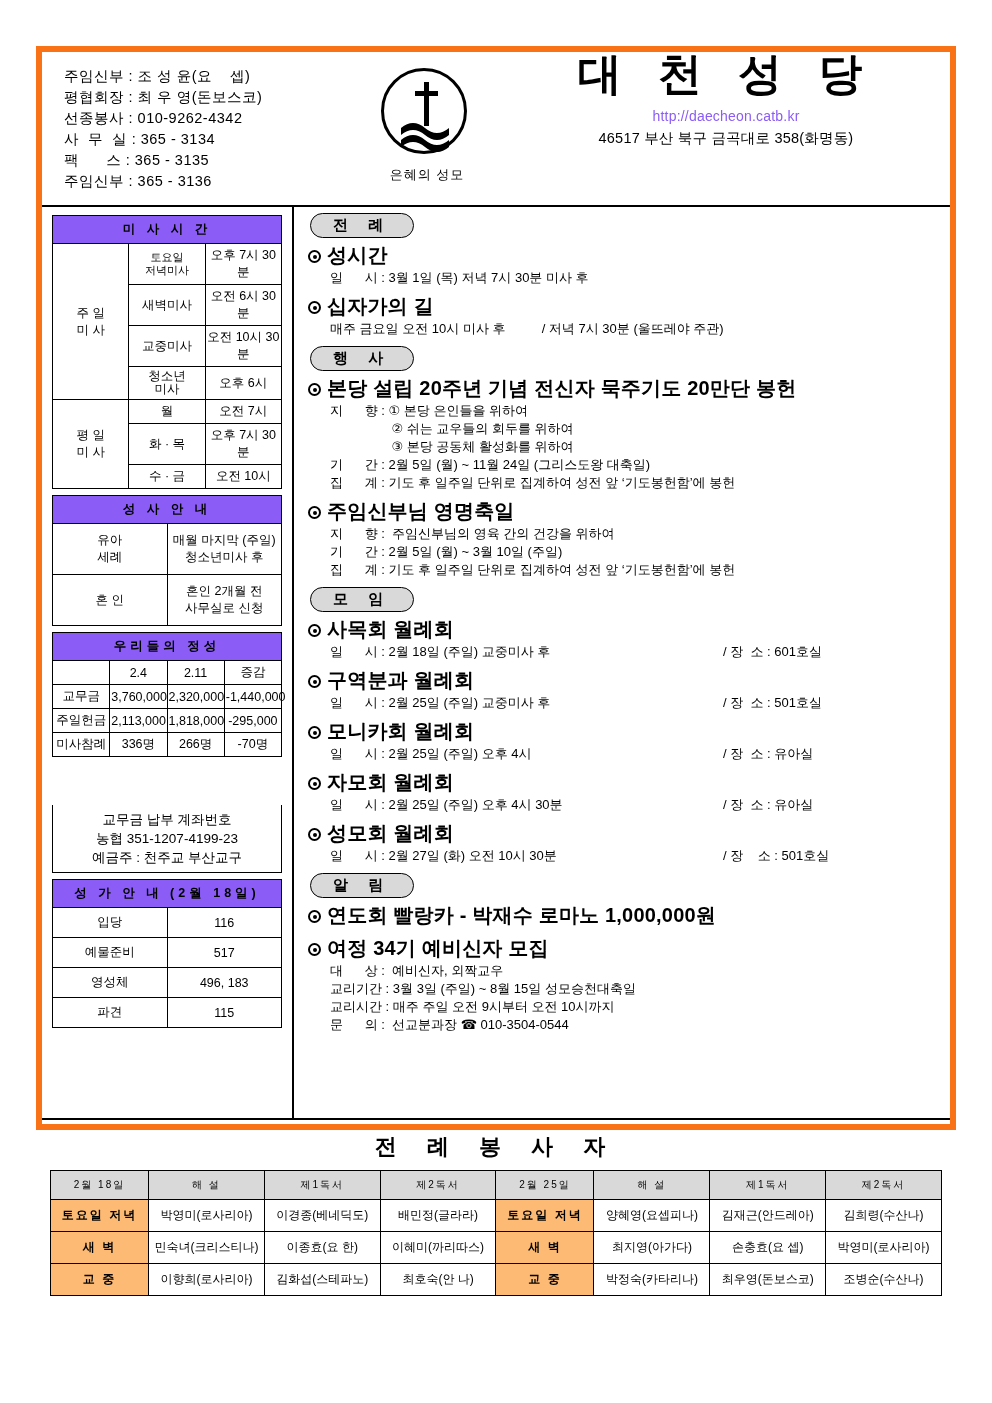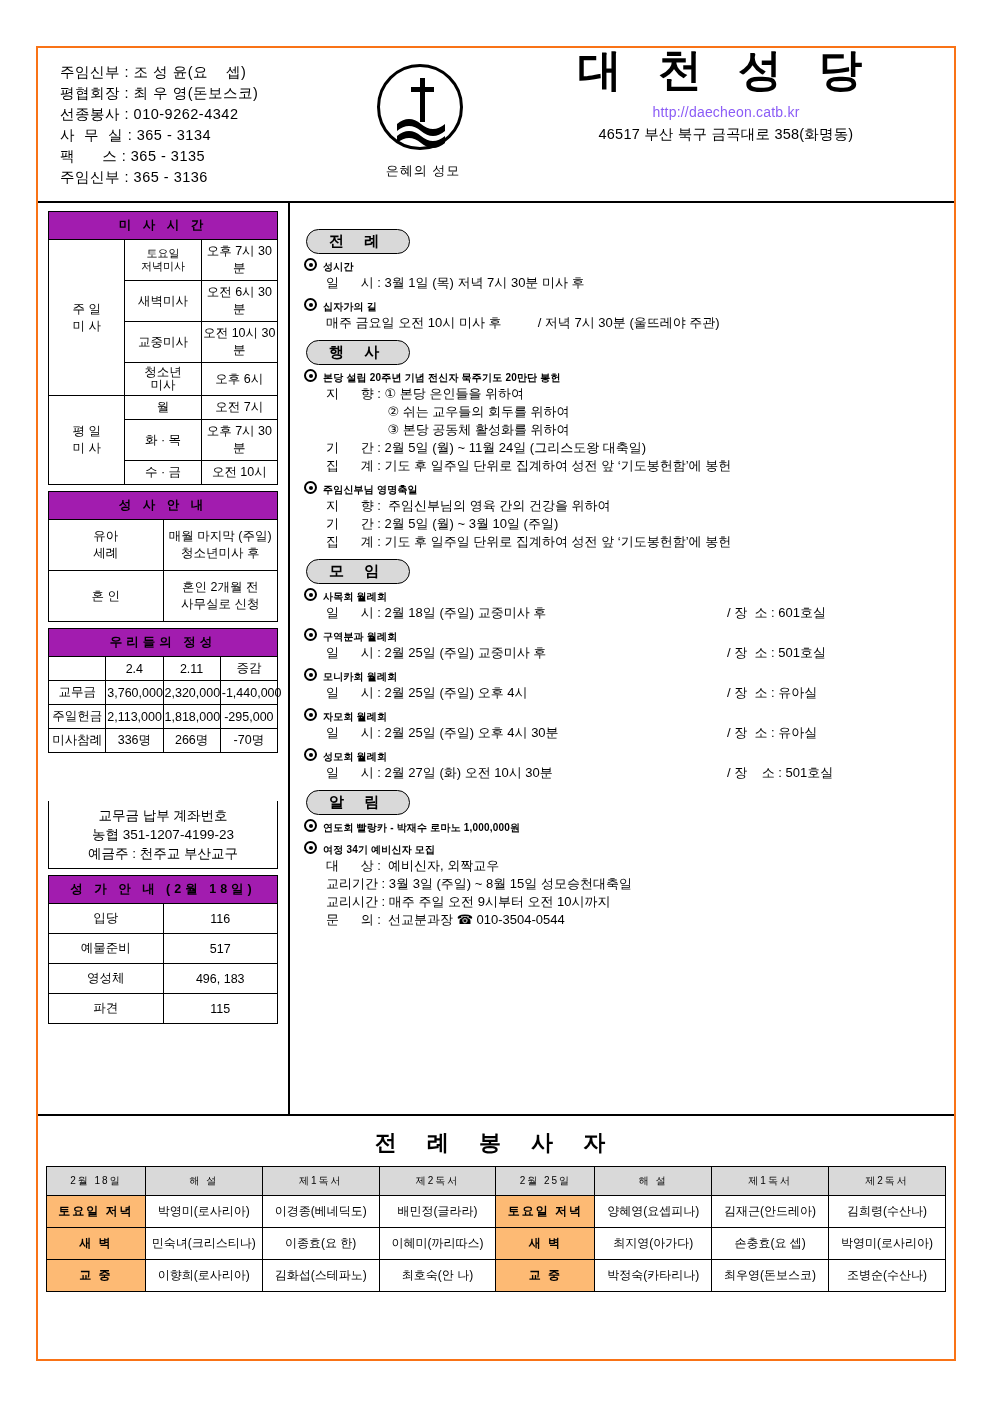--- a/index.html
+++ b/index.html
@@ -5,57 +5,57 @@
   * { box-sizing: border-box; }
   html, body { margin:0; padding:0; }
   body {
     width: 992px; height: 1403px;
     background: #ffffff;
     font-family: "Liberation Sans", "DejaVu Sans", sans-serif;
     color: #000;
     font-size: 13px;
   }
   .page { position: relative; width: 992px; height: 1403px; padding: 46px 36px; }
-  .outer { border: 2px solid #f97316; width: 920px; height: 1315px; position: relative; }
+  .outer { border: 6px solid #f97316; width: 920px; height: 1084px; position: relative; }
 
   
   .header { display: flex; height: 155px; border-bottom: 2px solid #000; }
   .hdr-left { width: 310px; padding: 14px 0 0 22px; }
   .hdr-left .line { font-size: 14.5px; letter-spacing: .5px; line-height: 21px; white-space: pre; }
   .hdr-mid { width: 150px; position: relative; }
   .logo-wrap { position:relative; width: 120px; height: 96px; margin: 14px auto 0; }
   .logo-circle { position:absolute; left: 14px; top: 2px; width: 86px; height: 86px; border: 3px solid #000; border-radius: 50%; }
   .logo-caption { text-align:center; font-size: 13px; letter-spacing: 1px; margin-top: 4px; }
   .hdr-right { flex: 1; text-align: center; }
   .church-name { font-size: 44px; font-weight: bold; letter-spacing: 12px; line-height: 1; }
   .church-url { color: #8b5cf6; font-size: 14px; margin-top: 12px; letter-spacing: .2px; }
   .church-addr { font-size: 14.5px; margin-top: 5px; letter-spacing: .2px; }
 
   
   .body { display: flex; height: 913px; border-bottom: 2px solid #000; }
   .col-left { width: 252px; border-right: 2px solid #000; padding: 8px 10px 0 10px; }
-  .col-right { flex: 1; padding: 24px 12px 0 14px; border-radius: 16px; }
+  .col-right { flex: 1; padding: 4px 12px 0 14px; border-radius: 16px; }
 
   
   table.tb { width: 100%; border-collapse: collapse; table-layout: fixed; }
   table.tb td, table.tb th { border: 1px solid #000; text-align: center; font-size: 12.5px; padding: 3px 1px; }
-  .sect-title { background: #a21caf; font-size: 14px; font-weight: bold; letter-spacing: 4px; padding: 5px 0 !important; }
+  .sect-title { background: #8b5cf6; font-size: 14px; font-weight: bold; letter-spacing: 4px; padding: 5px 0 !important; }
   .small { font-size: 11px; }
   .tiny { font-size: 10px; }
   .mt6 { margin-top: 6px; }
   .vmid { vertical-align: middle; }
   .two-line { line-height: 13px; }
 
   .acct { border: 1px solid #000; border-top: none; text-align: center; font-size: 13.5px; line-height: 19px; padding: 5px 0; margin-top: 48px; }
 
   
   .pill { display:inline-block; background: #d9d9d9; border: 1.5px solid #000; border-radius: 14px; padding: 2px 22px; font-size: 15px; font-weight: bold; letter-spacing: 8px; position: relative; }
   .pill-wrap { margin: 2px 0 4px 2px; }
   .item { margin: 0 0 2px 0; }
-  .item-head { font-size: 10px; font-weight: bold; letter-spacing: .2px; }
+  .item-head { font-size: 20px; font-weight: bold; letter-spacing: .2px; }
   .bullet { display:inline-block; width: 13px; height: 13px; border: 2px solid #000; border-radius: 50%; position: relative; margin-right: 6px; vertical-align: -1px; }
   .bullet::after { content:""; position:absolute; left:2.5px; top:2.5px; width:4px; height:4px; background:#000; border-radius:50%; }
   .sub { font-size: 13px; margin-left: 22px; line-height: 18px; white-space: pre; }
   .row2 { display:flex; }
   .row2 .a { flex: 1; }
   .row2 .b { width: 215px; }
   .gap-s { height: 4px; }
 
   
   .footer { padding: 6px 8px 0 8px; }

